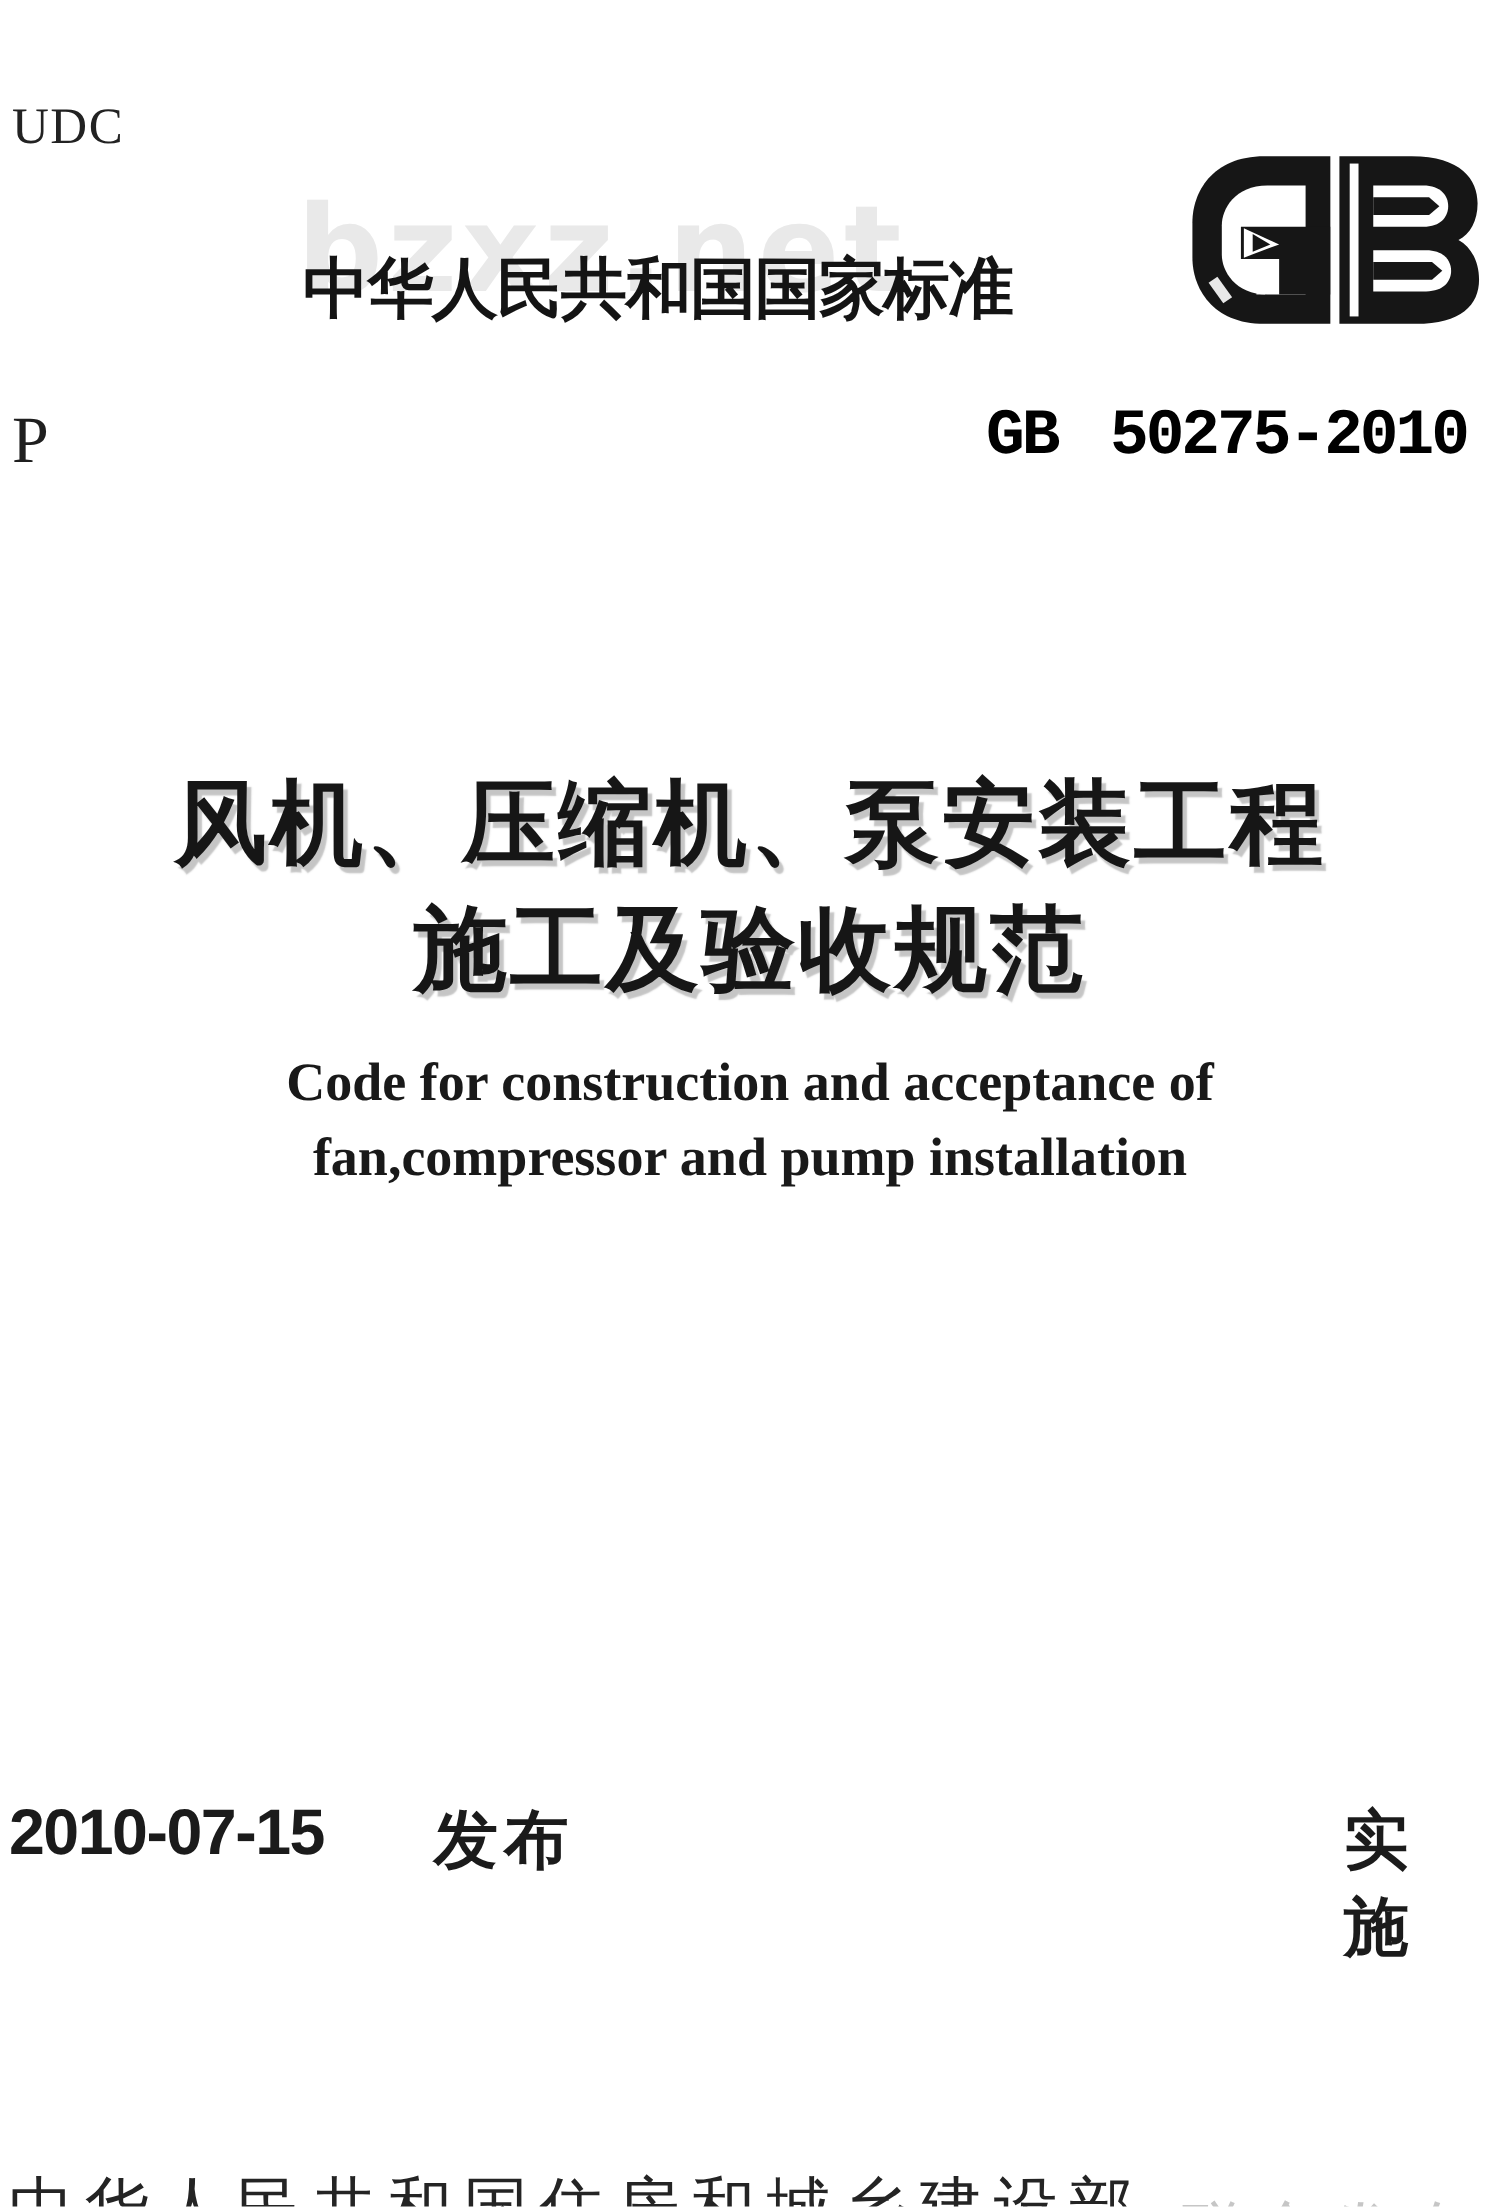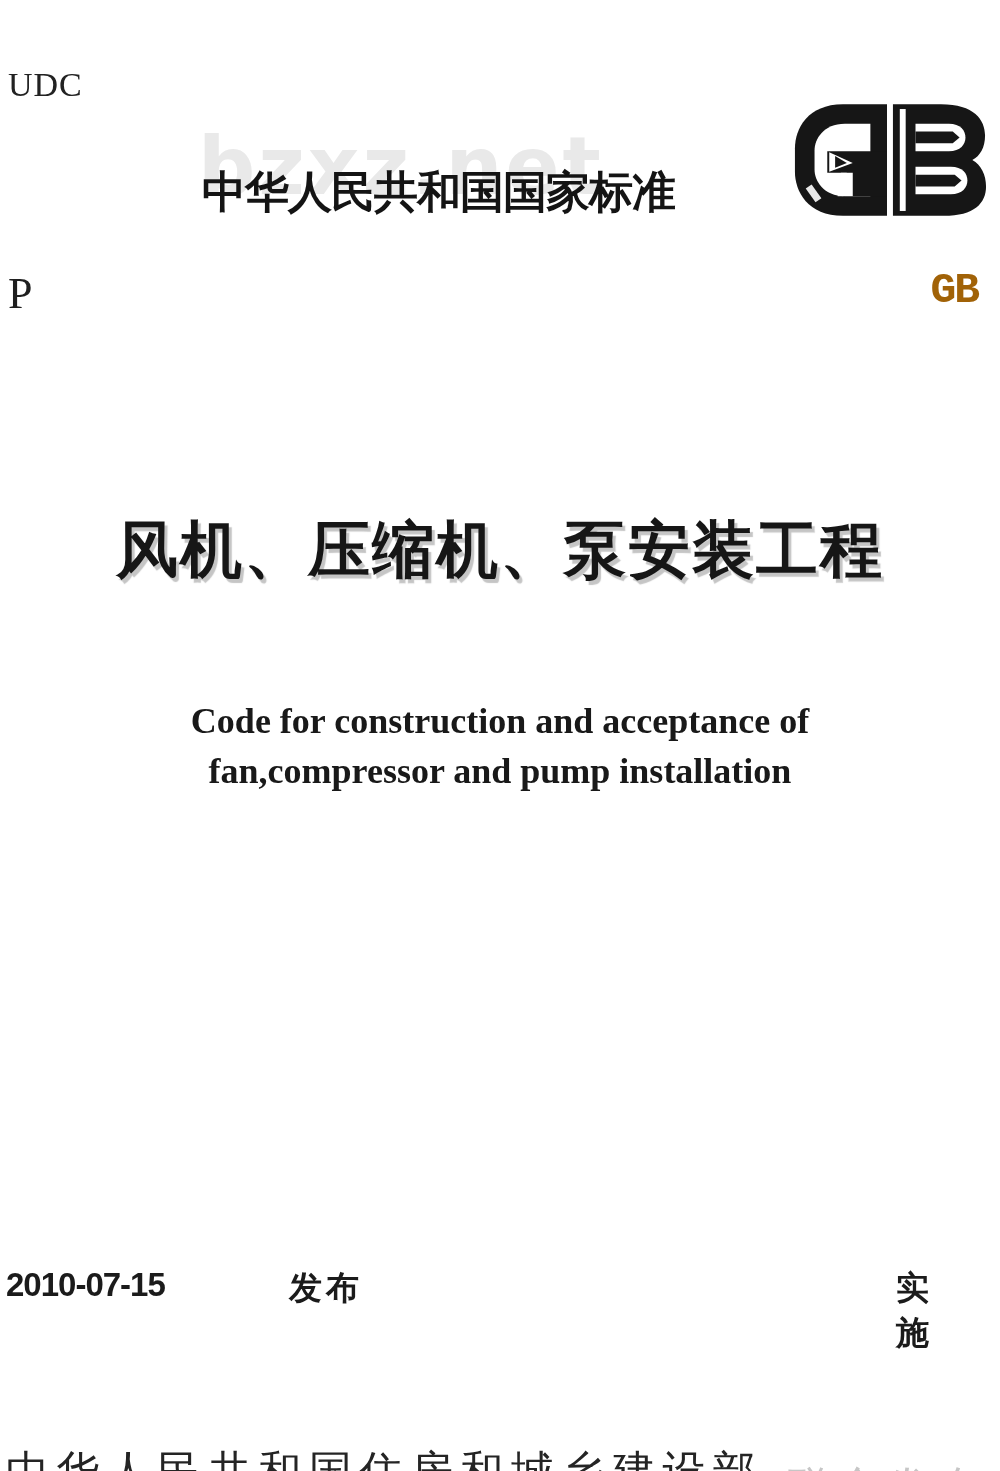--- a/index.html
+++ b/index.html
@@ -63,21 +63,21 @@
   }
 
   .std-code {
     top: 266px;
     right: 22px;
     display: flex;
     gap: 35px;
     font-family: "Liberation Mono", monospace;
     font-weight: bold;
     font-size: 43px;
-    color: #a16207;
+    color: #000000;
     letter-spacing: -2px;
     white-space: nowrap;
   }
 
   .main-title {
     top: 508px;
     left: 0; width: 1000px;
     text-align: center;
     font-family: "Liberation Serif", serif;
     font-weight: bold;
@@ -94,24 +94,24 @@
     text-align: center;
     font-family: "Liberation Serif", serif;
     font-weight: bold;
     font-size: 36px;
     line-height: 50px;
     color: #191919;
     letter-spacing: 0px;
   }
 
   .dates-row {
-    top: 1266px;
+    top: 1198px;
     left: 0; width: 844px; height: 52px;
     font-weight: bold;
-    font-size: 33px;
+    font-size: 43px;
     color: #1b1b1b;
   }
   .date-issue   { position: absolute; left: 6px;   top: 0; letter-spacing: -1px; }
   .label-issue  { position: absolute; left: 289px; top: 0; letter-spacing: 4px; }
   .date-impl    { position: absolute; left: 620px; top: 0; letter-spacing: -1px; }
   .label-impl   { position: absolute; left: 896px; top: 0; letter-spacing: 4px; }
 
   .publisher {
     top: 1443px;
     left: 6px;
@@ -169,24 +169,26 @@
 
   <path fill="#ffffff" d="M126,66 L162,66 C174,66 179,73 179,80 C179,87 174,94 162,94 L126,94 Z"></path>
 
   <path fill="#161616" d="M126,74 L166,74 L173,80 L166,86 L126,86 Z"></path>
 </svg>
 
 <div class="abs class-code">P</div>
 
 <div class="abs std-code">
   <span>GB</span>
+  <span>50275-2010</span>
 </div>
 
 <div class="abs main-title">
   <div>风机、压缩机、泵安装工程</div>
+  <div>施工及验收规范</div>
 </div>
 
 <div class="abs en-title">
   <div>Code for construction and acceptance of</div>
   <div>fan,compressor and pump installation</div>
 </div>
 
 <div class="abs dates-row">
   <span class="date-issue">2010-07-15</span>
   <span class="label-issue">发布</span>

